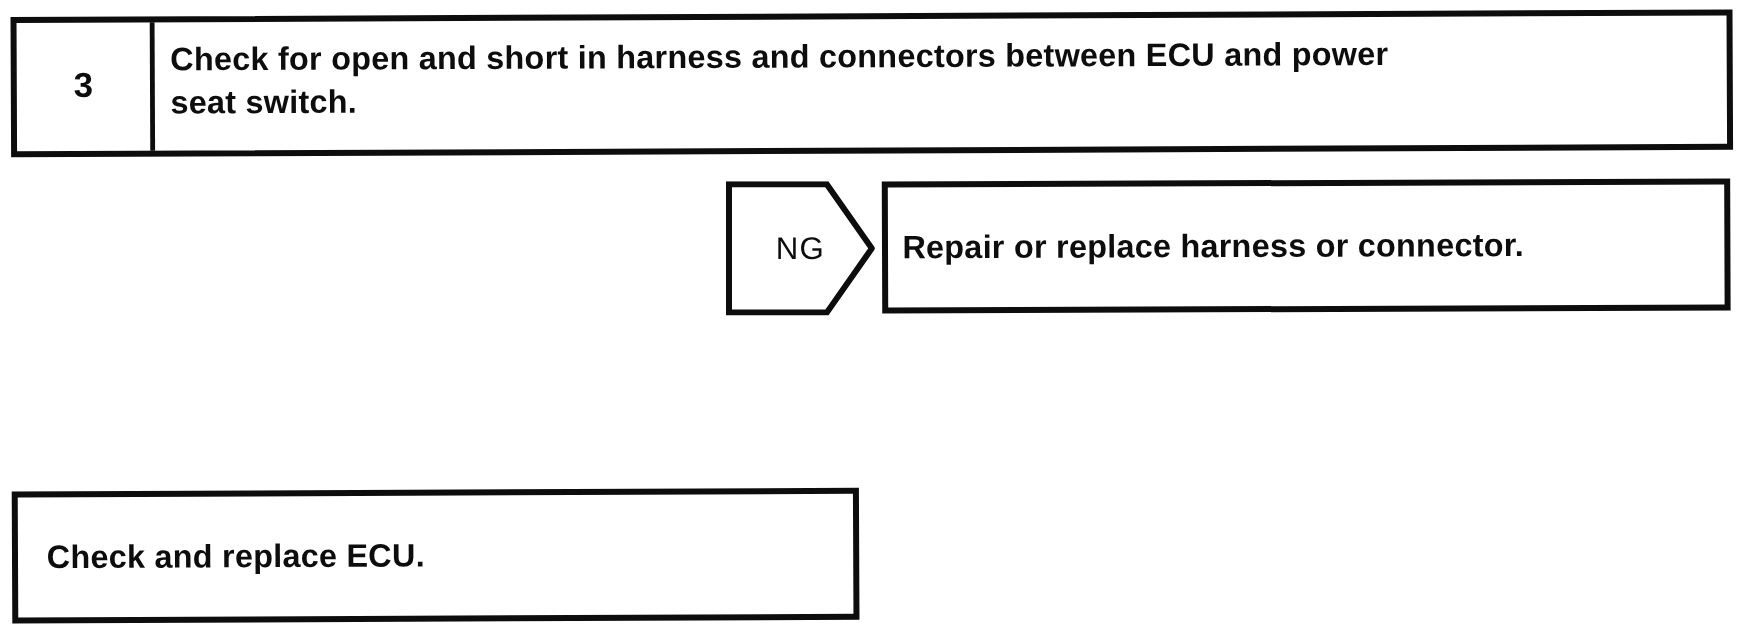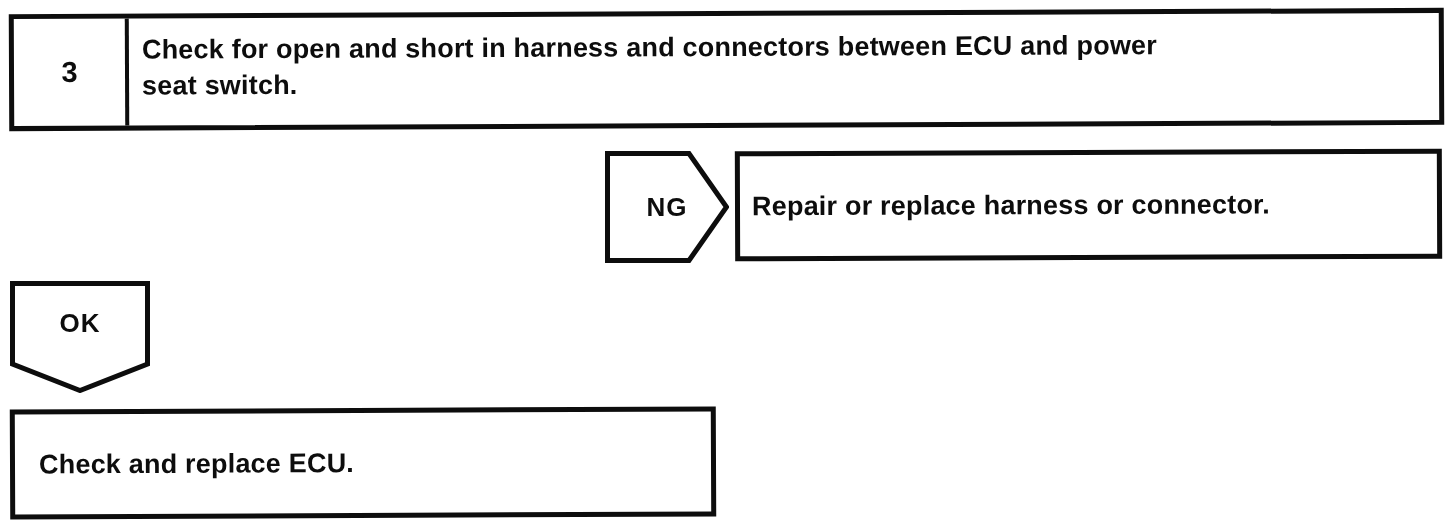--- a/index.html
+++ b/index.html
@@ -64,21 +64,21 @@
   }
   .connector-shape polygon {
     fill: #ffffff;
     stroke: #0d0d0d;
     stroke-width: 5;
     stroke-linejoin: miter;
   }
   .connector-label {
     position: relative;
     font-size: 26px;
-    font-weight: 700;
+    font-weight: 400;
     letter-spacing: 1px;
   }
   .ng-connector {
     left: 605px;
     top: 151px;
     width: 124px;
     height: 112px;
   }
   .ok-connector {
     left: 10px;
@@ -132,24 +132,18 @@
     <svg class="connector-shape" viewBox="0 0 124 112" preserveAspectRatio="none" aria-hidden="true">
       <polygon points="2.5,2.5 84,2.5 121.5,56 84,109.5 2.5,109.5"></polygon>
     </svg>
     <span class="connector-label">NG</span>
   </div>
 
   <div class="box result-box ng-result-box">
     <span>Repair or replace harness or connector.</span>
   </div>
 
-  <div class="connector ok-connector">
-    <svg class="connector-shape" viewBox="0 0 140 112" preserveAspectRatio="none" aria-hidden="true">
-      <polygon points="2.5,2.5 137.5,2.5 137.5,83 70,109.5 2.5,83"></polygon>
-    </svg>
-    <span class="connector-label">OK</span>
-  </div>
 
   <div class="box result-box ok-result-box">
     <span>Check and replace ECU.</span>
   </div>
 
 </div>
 
 </body></html>

